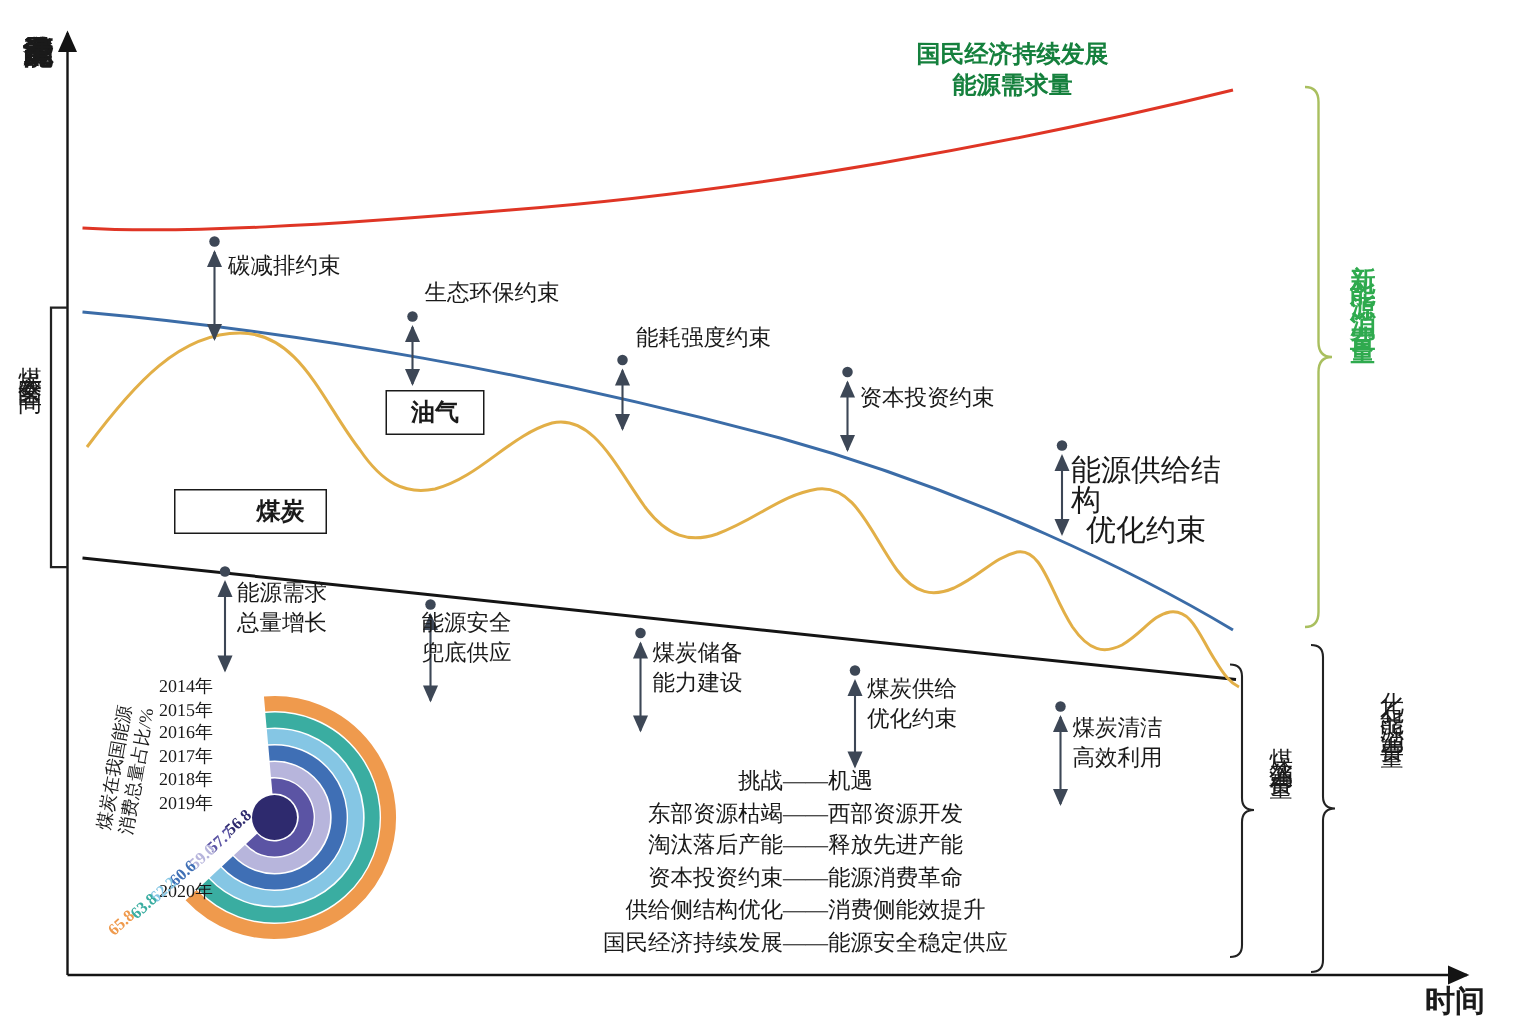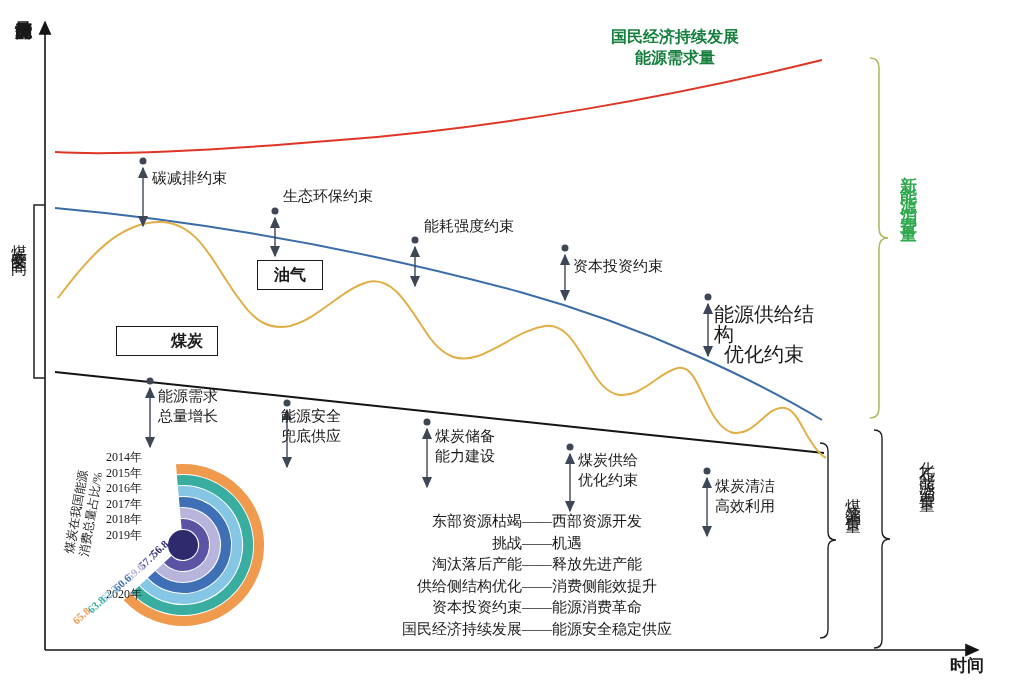--- a/index.html
+++ b/index.html
@@ -3,21 +3,21 @@
 <meta charset="utf-8">
 <style>
   html,body{margin:0;padding:0;background:#ffffff;}
   .stage{
     position:relative;width:1012px;height:682px;background:#ffffff;overflow:hidden;
     font-family:"Liberation Serif","DejaVu Serif",serif;color:#1a1a1a;
   }
   .abs{position:absolute;}
   .lbl{font-size:15px;line-height:20px;white-space:nowrap;}
   .vtext{writing-mode:vertical-rl;text-orientation:upright;white-space:nowrap;}
-  .axis-label{font-size:17px;font-weight:bold;font-family:Liberation Serif, serif;}
+  .axis-label{font-size:20px;font-weight:bold;font-family:Liberation Serif, serif;}
   .demand-label{width:210px;text-align:center;font-size:16px;line-height:21px;color:#15803d;font-weight:bold;}
   .frame-box{border:1.4px solid #1a1a1a;background:#ffffff;display:flex;align-items:center;justify-content:center;
     font-size:16px;font-weight:bold;}
   .green-label{color:#2faa4e;font-size:17px;font-weight:bold;letter-spacing:10px;}
   .coal-cons-label{font-size:16px;letter-spacing:5px;}
   .fossil-label{font-size:16px;letter-spacing:6px;}
   .left-label{font-size:16px;letter-spacing:3px;}
   .ann2{line-height:20px;font-size:15px;white-space:nowrap;}
   .c5block{width:100px;font-size:20px;line-height:20px;}
   .c5block .l2{text-align:center;}
@@ -147,25 +147,25 @@
   <div class="abs ann2" style="left:578px;top:450px;">
     <div>煤炭供给</div>
     <div>优化约束</div>
   </div>
   <div class="abs ann2" style="left:715px;top:476px;">
     <div>煤炭清洁</div>
     <div>高效利用</div>
   </div>
 
   <div class="abs challenges" style="left:322px;top:511px;">
+    <div>挑战——机遇</div>
     <div>东部资源枯竭——西部资源开发</div>
-    <div>挑战——机遇</div>
     <div>淘汰落后产能——释放先进产能</div>
+    <div>资本投资约束——能源消费革命</div>
     <div>供给侧结构优化——消费侧能效提升</div>
-    <div>资本投资约束——能源消费革命</div>
     <div>国民经济持续发展——能源安全稳定供应</div>
   </div>
 
   <div class="abs yearlbl" style="left:106px;top:449px;">2014年</div>
   <div class="abs yearlbl" style="left:106px;top:465px;">2015年</div>
   <div class="abs yearlbl" style="left:106px;top:480px;">2016年</div>
   <div class="abs yearlbl" style="left:106px;top:496px;">2017年</div>
   <div class="abs yearlbl" style="left:106px;top:511px;">2018年</div>
   <div class="abs yearlbl" style="left:106px;top:527px;">2019年</div>
   <div class="abs yearlbl" style="left:106px;top:542px;margin-top:44px;">2020年</div>

